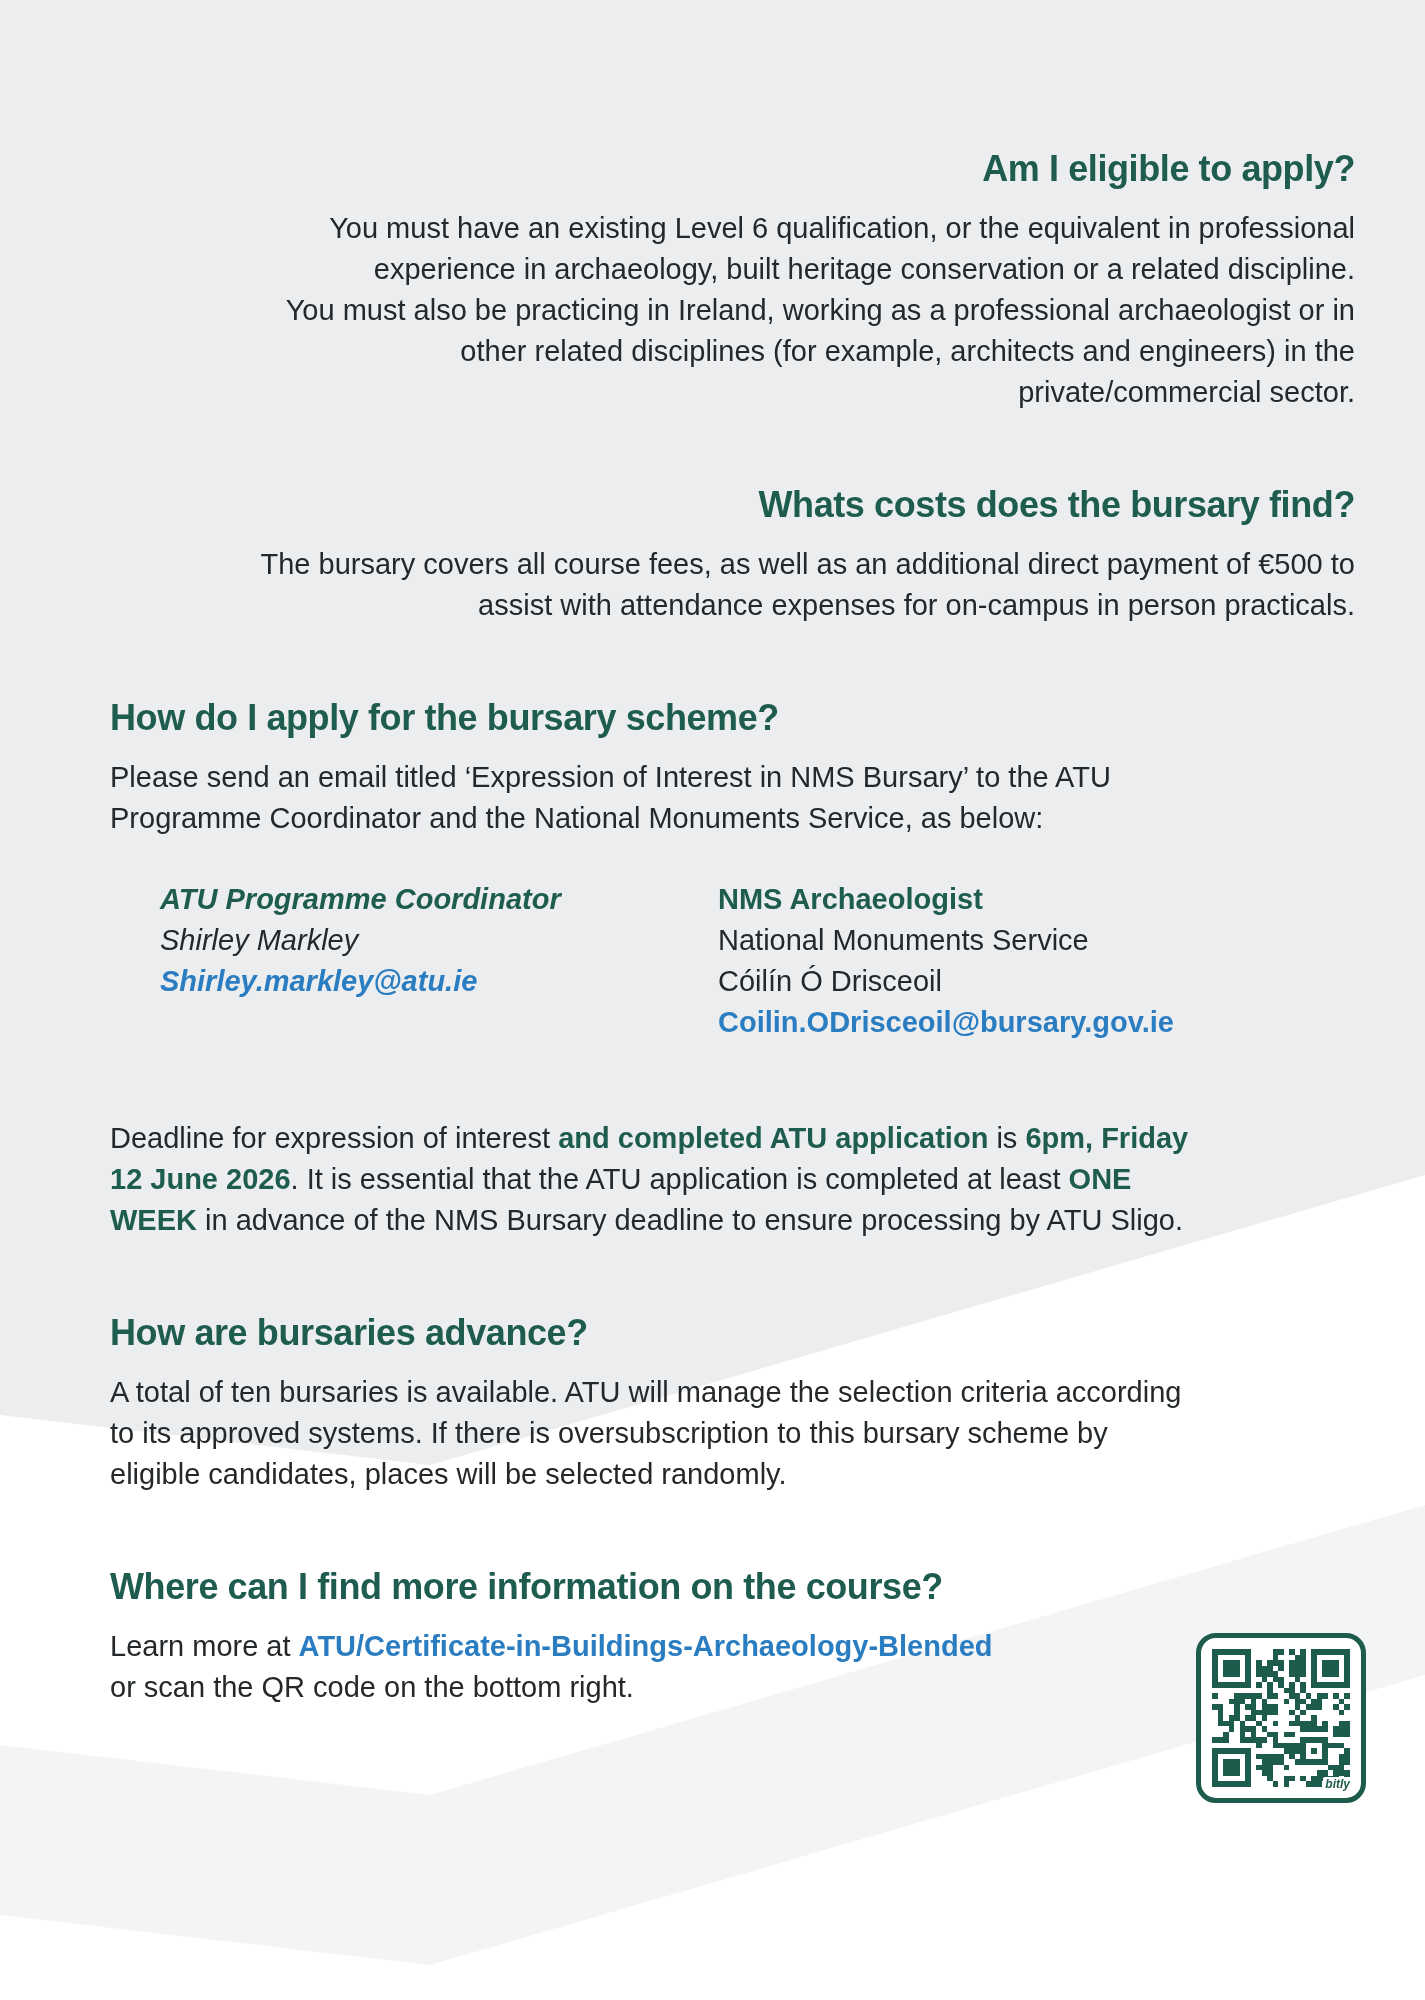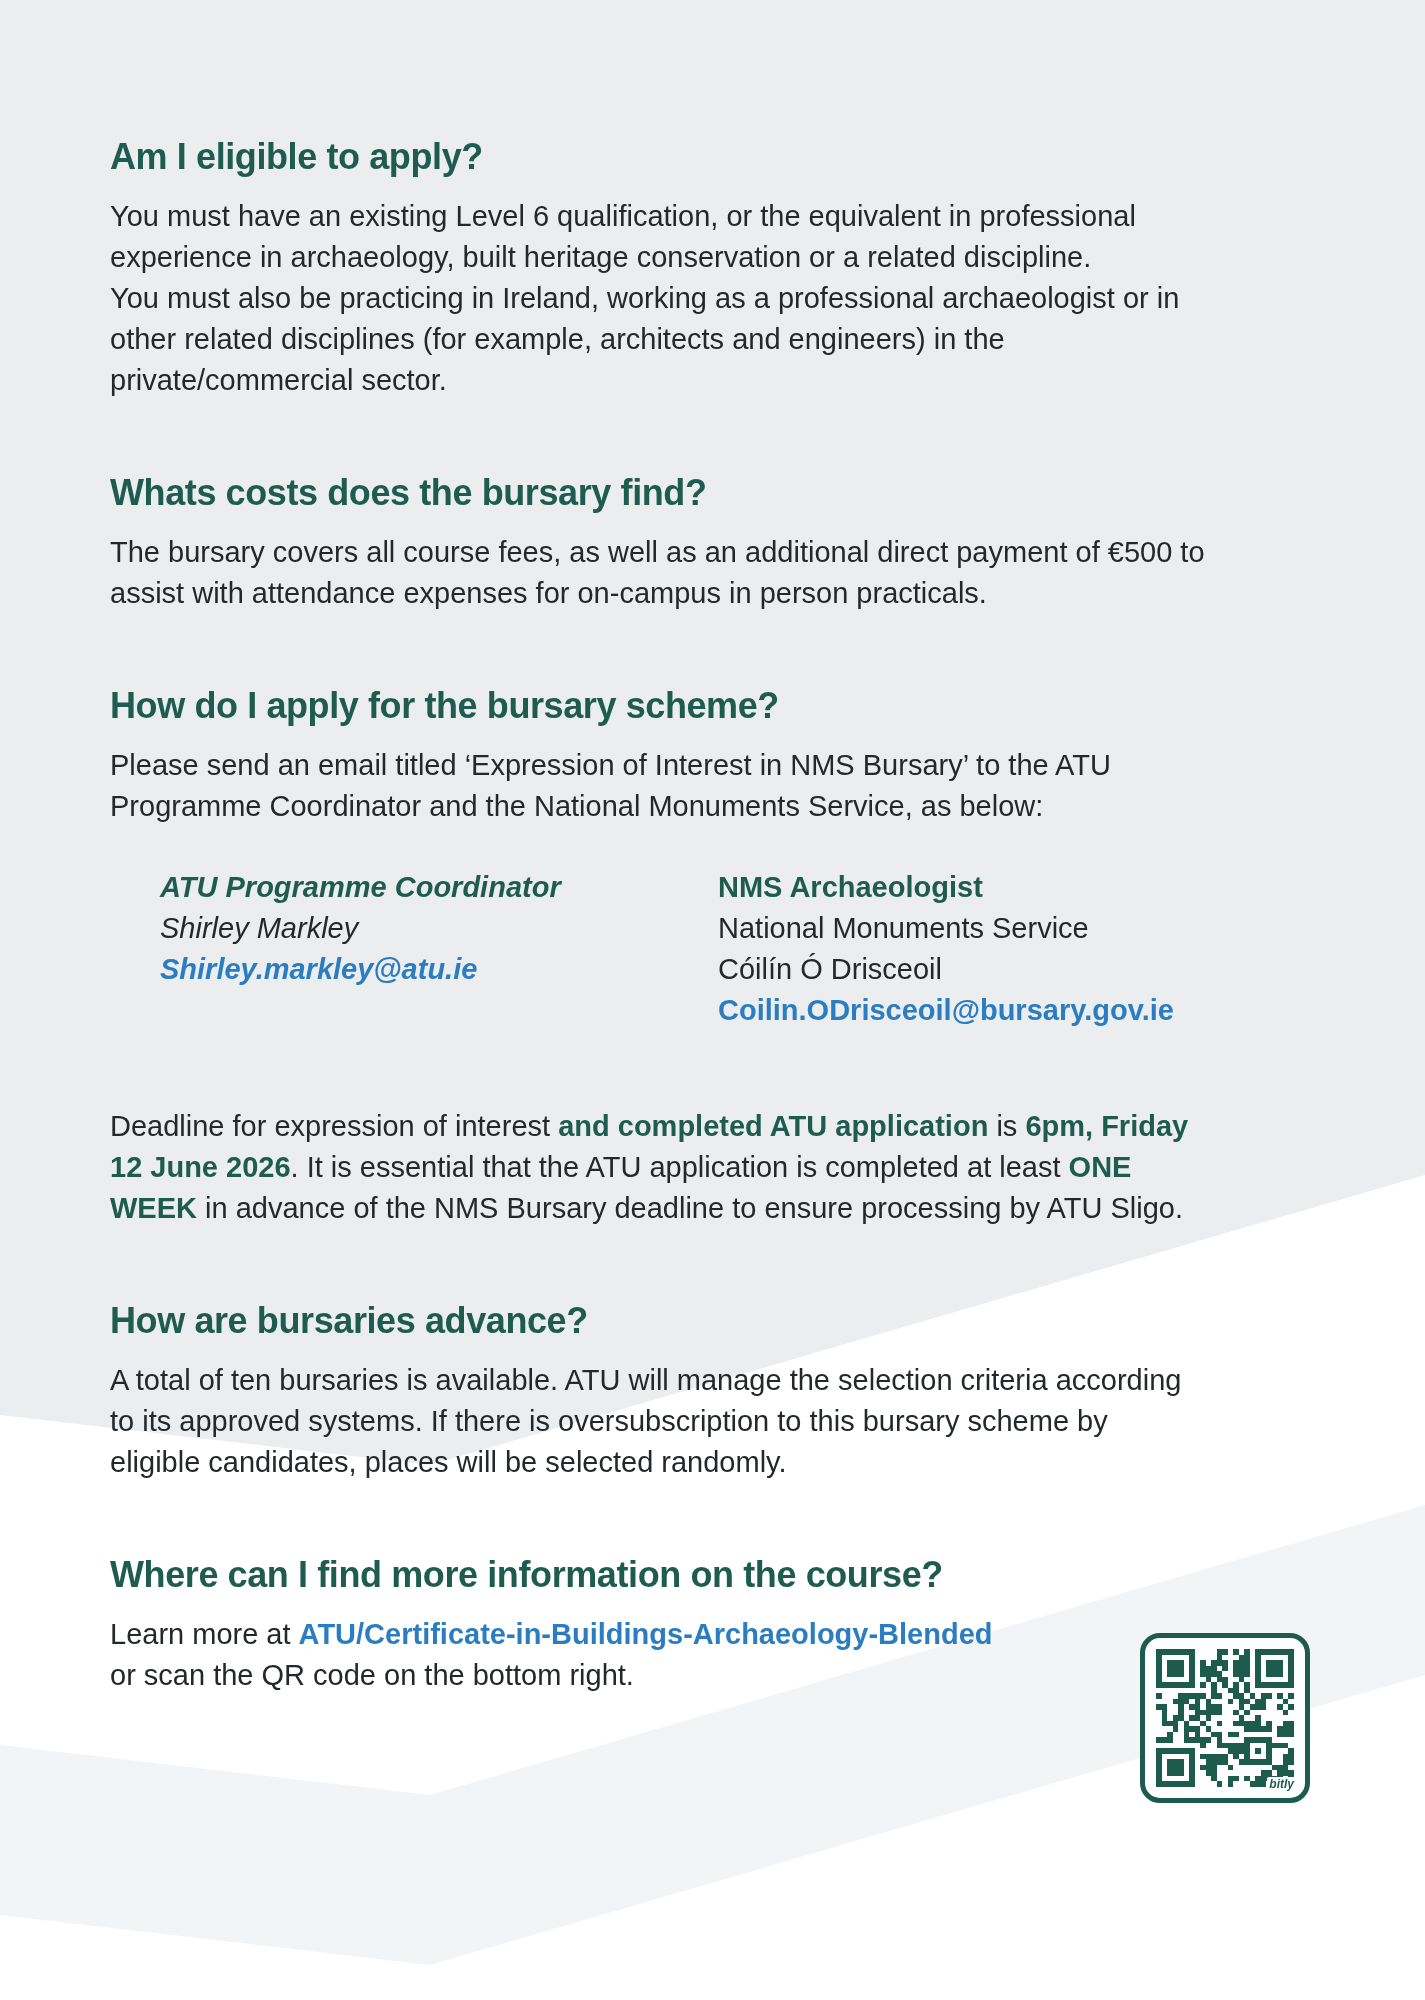--- a/index.html
+++ b/index.html
@@ -12,33 +12,33 @@
   .bg { position:absolute; inset:0; z-index:0; }
   .content { position:absolute; inset:0; z-index:1; padding:135px 70px 0 110px; box-sizing:border-box; }
 
   h2.q {
     margin:0; font-size:36px; line-height:43px; font-weight:700;
     letter-spacing:-0.4px; color:#1e5c4f;
   }
   .a {
     margin:18px 0 0 0; font-size:29px; line-height:41px; color:#24282b;
   }
-  .sec { margin:0 0 70px 0; }
+  .sec { margin:12px 0 70px 0;text-align:right; }
 
   .contacts { display:flex; margin:40px 0 0 50px; font-size:29px; line-height:41px; }
   .contact-col1 { width:558px;font-style:italic; }
   .contact-title { font-weight:700; color:#1e5c4f; }
   .email, .seg-link { font-weight:700; color:#2b7dc1; text-decoration:none; }
   a.email { display:inline-block; }
 
   .deadline { margin:75px 0 0 0; font-size:29px; line-height:41px; }
   .seg-bg { font-weight:700; color:#1e5c4f; }
 
   .qr-box {
-    position:absolute; left:1140px; top:1633px; width:170px; height:170px;
+    position:absolute; left:1196px; top:1633px; width:170px; height:170px;
     background:#ffffff; border:5px solid #1d5b4c; border-radius:20px;
     box-sizing:border-box; z-index:2;
   }
   .qr-box svg { position:absolute; left:11px; top:11px; }
   .qr-brand {
     position:absolute; right:9px; bottom:7px; z-index:3;
     font-size:12px; font-weight:700; font-style:italic; color:#1d5b4c;
     background:#ffffff; padding:0 2px; border-radius:2px;
   }
 </style>

